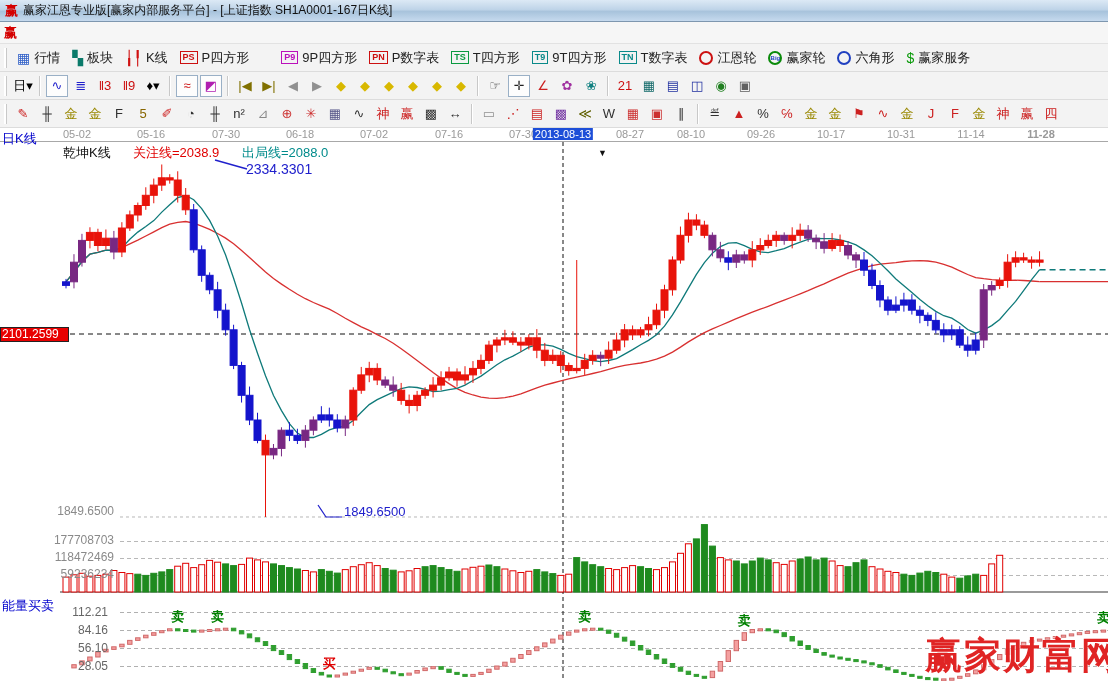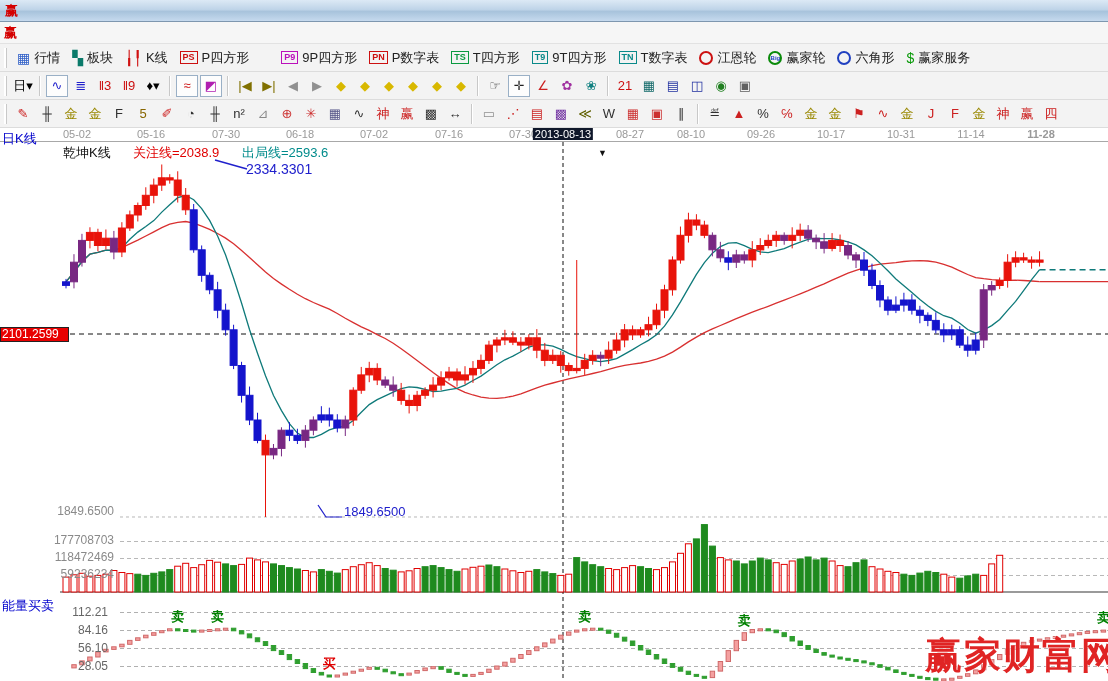--- a/index.html
+++ b/index.html
@@ -25,35 +25,36 @@
   .tb-icon { width:22px; height:22px; margin:0 1px; display:flex; align-items:center;
     justify-content:center; font-size:13px; border:1px solid transparent; cursor:default; }
   .tb-icon.pressed { border:1px solid #9ab0c6; background:#fdfdfd; }
   .sep { width:2px; height:20px; border-left:1px solid #c8c8c8; border-right:1px solid #fff; margin:0 4px; }
   .chart-region { position:relative; width:1108px; height:553px; background:#fff; }
   #chart-svg { position:absolute; left:0; top:0; }
   .date-axis { position:absolute; left:0; top:0; width:1108px; height:14px;
     border-bottom:1px solid #a8a8a8; }
   .date-label { position:absolute; top:0; transform:translateX(-50%); font-size:11px;
     color:#999; white-space:nowrap; }
-  .date-label.hl { background:#0f172a; color:#fff; padding:0 2px; z-index:3; }
+  .date-label.hl { background:#1d4ed8; color:#fff; padding:0 2px; z-index:3; }
   .lbl { position:absolute; white-space:nowrap; }
   .axis-col { width:76px; text-align:right; font-size:12px; color:#8a8a8a; }
   .ind-col { width:52px; text-align:right; font-size:12px; color:#666; }
   .price-tag { left:0; top:199px; width:69px; background:#e80000; color:#fff;
     border:1px solid #222; font-size:12px; padding:0 1px; line-height:13px; }
   .watermark { left:925px; top:503px; font-family:"DejaVu Serif","Liberation Serif",serif;
     font-size:37px; font-weight:bold; color:#e02424; letter-spacing:2px;
     text-shadow:0 0 2px #fff; }
 </style>
 </head>
 <body>
 
 <div class="titlebar">
   <span class="app-icon">赢</span>
+  <span>赢家江恩专业版[赢家内部服务平台] - [上证指数  SH1A0001-167日K线]</span>
 </div>
 
 <div class="menubar">
   <span class="app-icon">赢</span>
 </div>
 
 <div class="toolbar tb1" id="toolbar-main">
     <span class="groove"></span>
     <span class="tb1-item">
       <span class="tb1-glyph" style="color: rgb(48, 96, 200);">▦</span>
@@ -729,21 +730,21 @@
       <span class="date-label" style="left: 761px;">09-26</span>
       <span class="date-label" style="left: 831px;">10-17</span>
       <span class="date-label" style="left: 901px;">10-31</span>
       <span class="date-label" style="left: 971px;">11-14</span>
       <span class="date-label" style="left: 1041px; font-weight: bold;">11-28</span>
     </div>
 
   <div class="lbl" style="left:2px;top:2px;color:#0000cc;font-size:13px;">日K线</div>
   <div class="lbl" style="left:63px;top:16px;color:#111;font-size:13px;">乾坤K线</div>
   <div class="lbl" style="left:133px;top:16px;color:#e00000;font-size:13px;">关注线=2038.9</div>
-  <div class="lbl" style="left:242px;top:16px;color:#008b8b;font-size:13px;">出局线=2593.6</div>
+  <div class="lbl" style="left:242px;top:16px;color:#008b8b;font-size:13px;">出局线=2088.0</div>
   <div class="lbl" style="left:246px;top:33px;color:#2020cc;font-size:14px;">2334.3301</div>
   <div class="lbl" style="left:598px;top:20px;color:#111;font-size:9px;">▼</div>
   <div class="lbl price-tag">2101.2599</div>
   <div class="lbl axis-col" style="left:38px;top:376px;">1849.6500</div>
   <div class="lbl" style="left:344px;top:376px;color:#2020cc;font-size:13px;">1849.6500</div>
   <div class="lbl axis-col" style="left:38px;top:405px;">177708703</div>
   <div class="lbl axis-col" style="left:38px;top:422px;">118472469</div>
   <div class="lbl axis-col" style="left:38px;top:439px;">59236234</div>
   <div class="lbl" style="left:2px;top:469px;color:#0000cc;font-size:13px;">能量买卖</div>
   <div class="lbl ind-col" style="left:56px;top:477px;">112.21</div>

